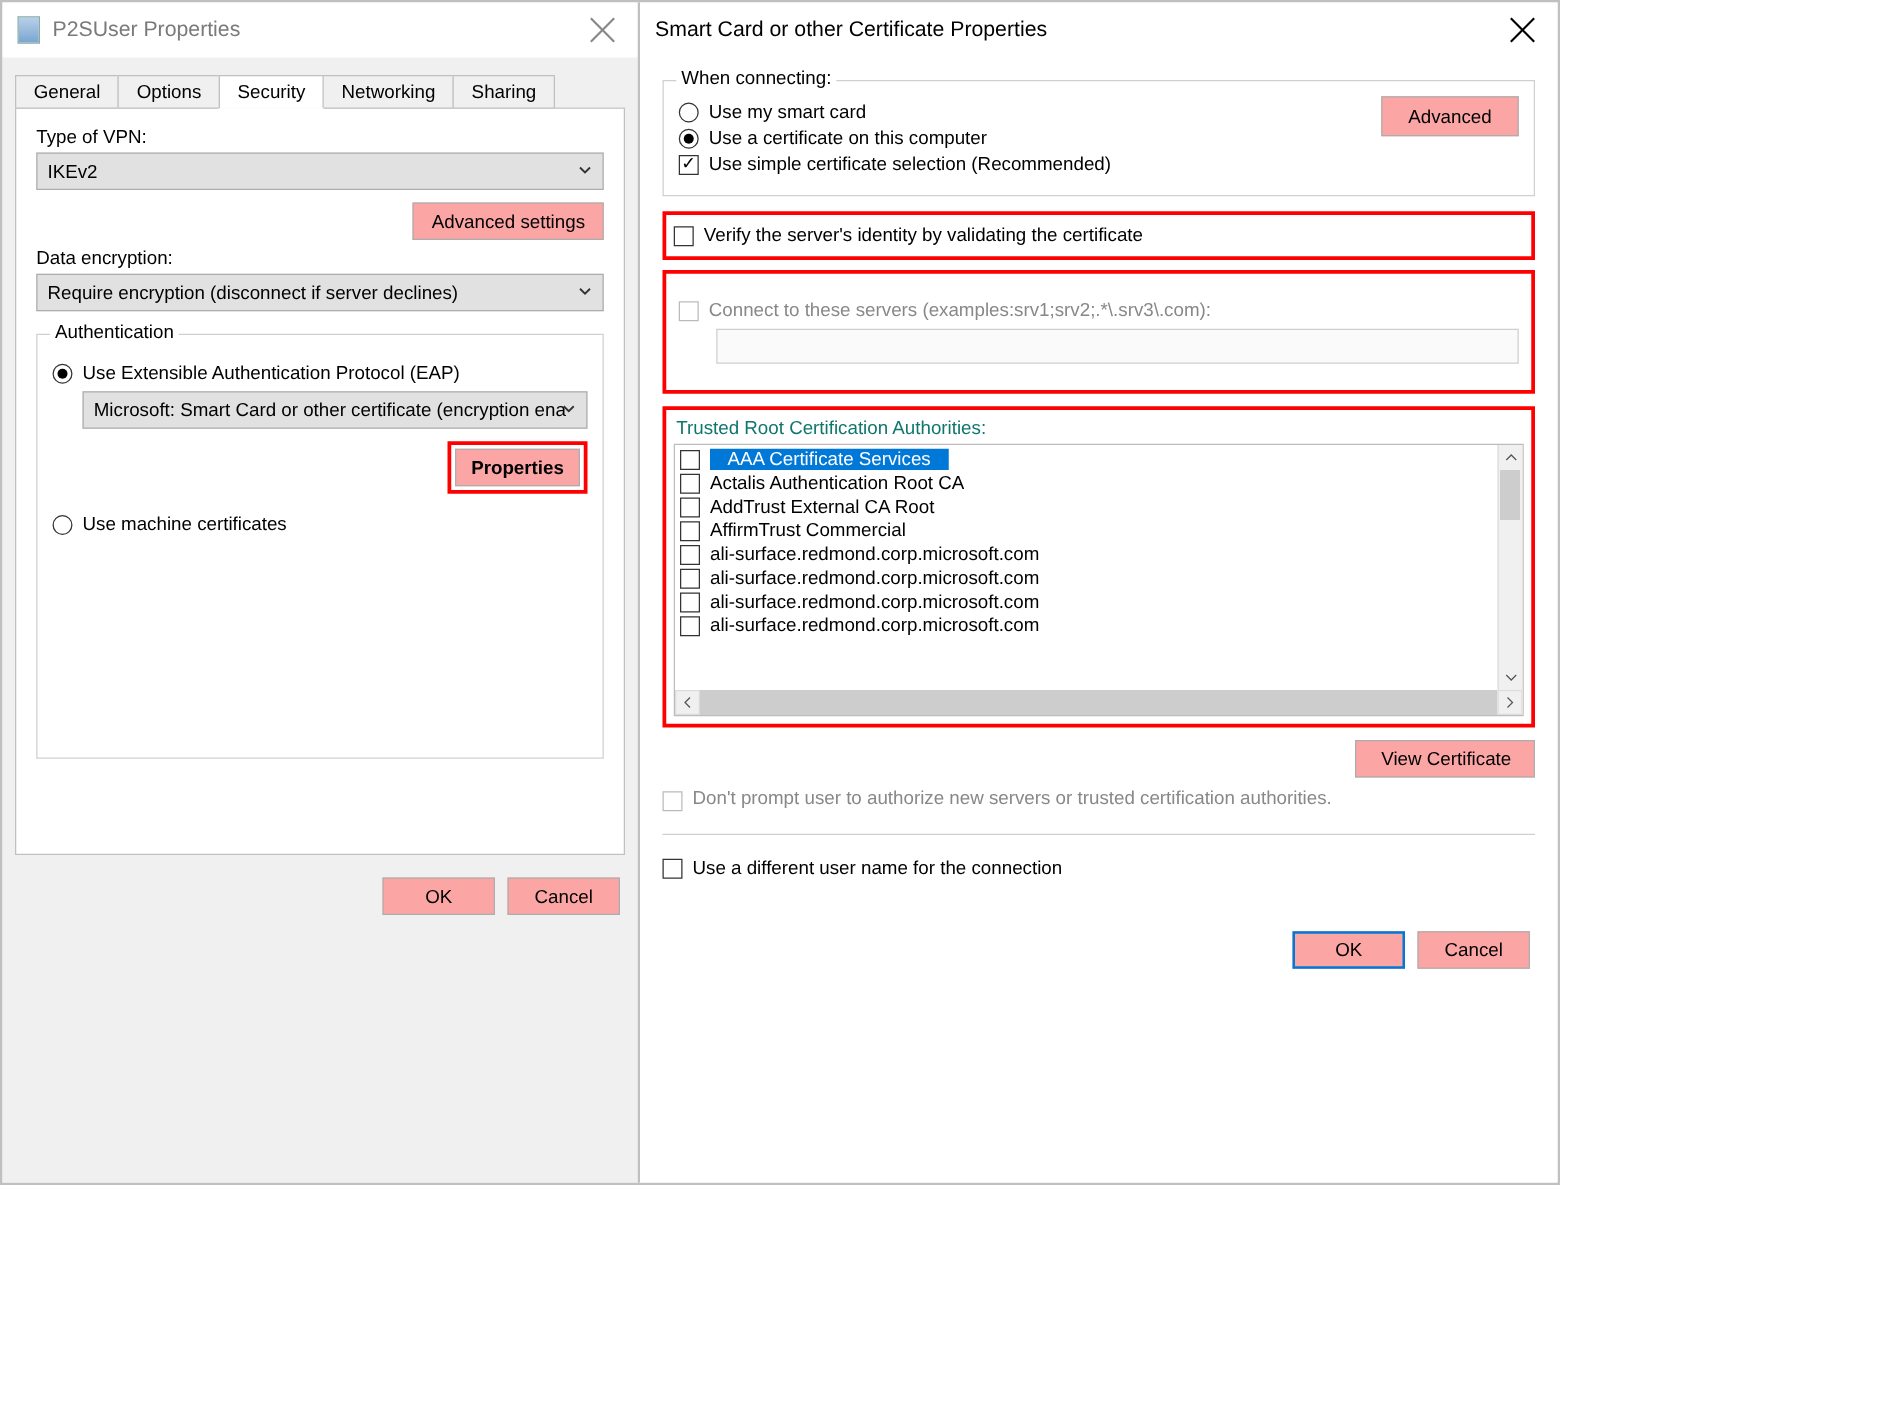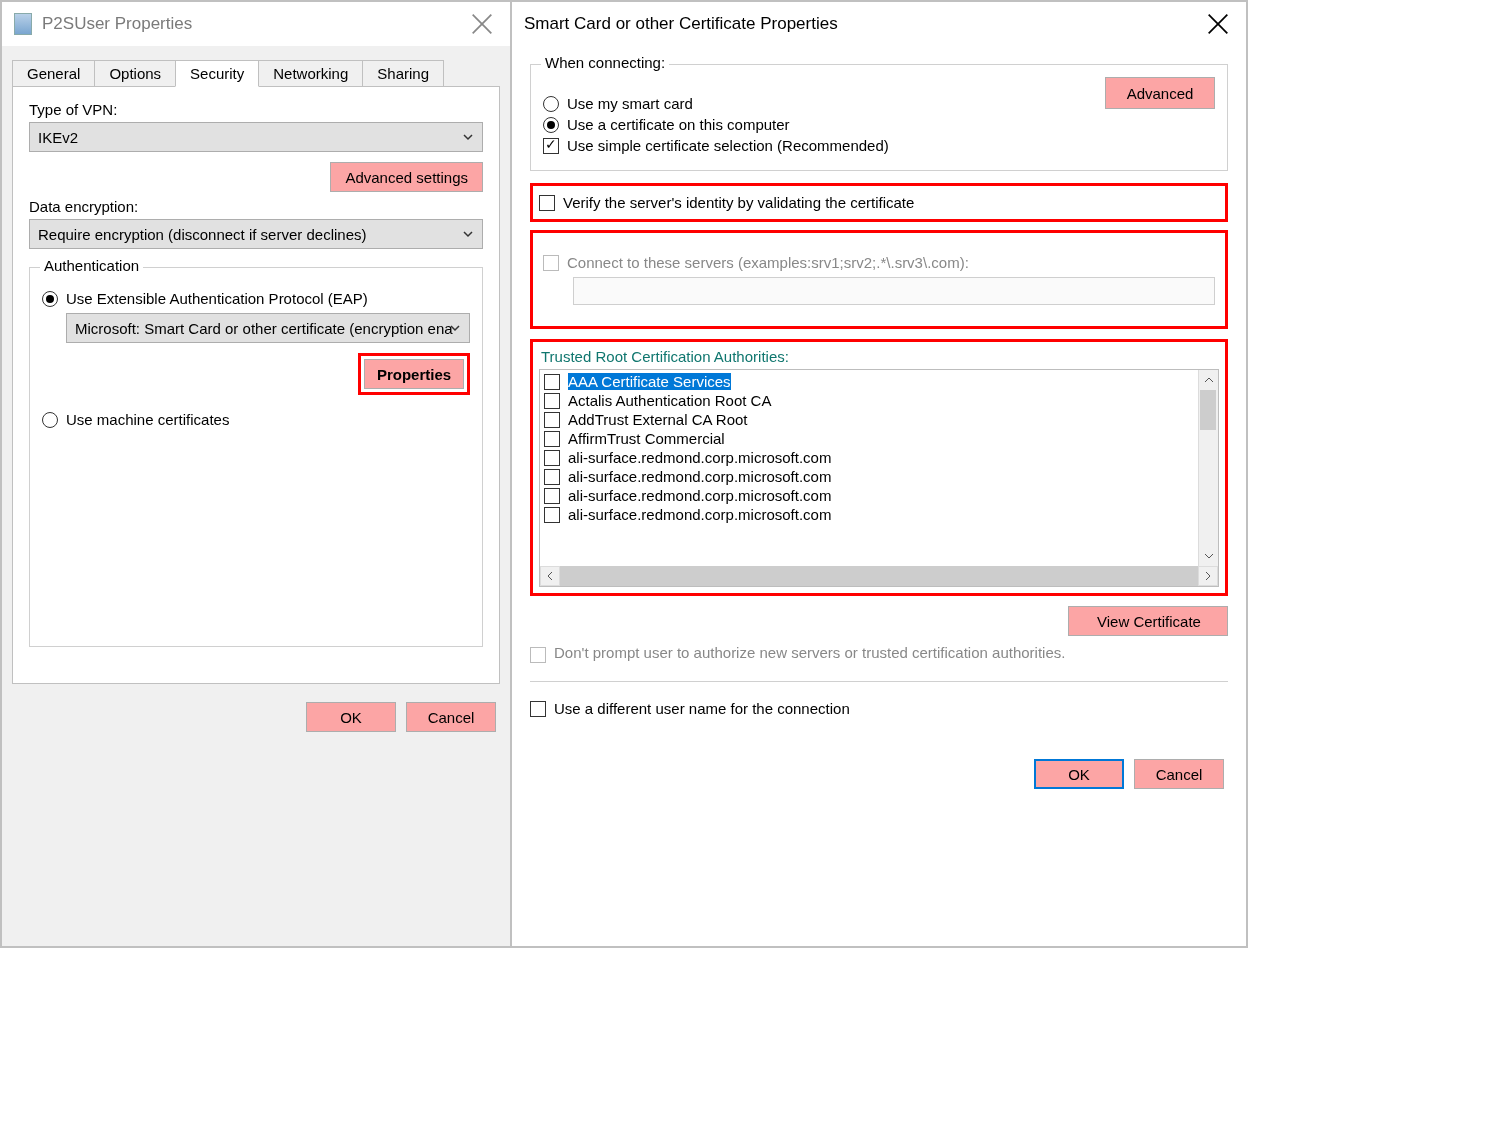--- a/index.html
+++ b/index.html
@@ -44,21 +44,21 @@
 .btn-row { display:flex; justify-content:flex-end; gap:10px; padding: 12px 4px 4px 4px; }
 .btn-row .btn { width: 90px; }
 
 .redbox { border: 3px solid #ff0000; }
 .inline-btn-highlight { display:inline-block; }
 
 .listbox { border: 1px solid #bdbdbd; background:#fff; height: 218px; position: relative; overflow: hidden; }
 .listbox .items { padding: 2px 4px; }
 .listbox .item { display:flex; align-items:center; padding: 1px 0; }
 .listbox .item .c { width:16px; height:16px; border:1px solid #333; margin-right:8px; flex-shrink:0; }
-.listbox .item.sel span.txt { background:#0078d7; color:#fff; padding: 0 0; }
+.listbox .item.sel span.txt { background:#0078d7; color:#fff; padding: 0 14px; }
 .vscroll { position:absolute; right:0; top:0; width:20px; height:calc(100% - 20px); background:#f0f0f0; border-left:1px solid #dcdcdc; }
 .vscroll .up, .vscroll .down { height:20px; display:flex; align-items:center; justify-content:center; cursor:pointer; }
 .vscroll .thumb { position:absolute; right:2px; top:20px; width:16px; height:40px; background:#cdcdcd; }
 .hscroll { position:absolute; left:0; bottom:0; right:0; height:20px; background:#fff; display:flex; }
 .hscroll .left, .hscroll .right { width:20px; display:flex; align-items:center; justify-content:center; cursor:pointer; background:#f0f0f0; border:1px solid #dcdcdc; }
 .hscroll .track { flex:1; background:#cdcdcd; margin:0; }
 
 .textbox { width: 100%; height: 28px; border: 1px solid #cfcfcf; background:#fafafa; }
 .mt6{margin-top:6px;} .mt16{margin-top:16px;}
 .arrow svg{width:12px;height:12px;}
@@ -99,21 +99,21 @@
           <div class="btn">Advanced settings</div>
         </div>
         <span class="label mt6">Data encryption:</span>
         <div class="select">
           <span>Require encryption (disconnect if server declines)</span>
           <span class="arrow"><svg viewBox="0 0 12 12">
                 <path d="M2 4 L6 8 L10 4" fill="none" stroke="#333" stroke-width="1.5"></path>
               </svg></span>
         </div>
 
-        <div class="groupbox" style="height:380px;">
+        <div class="groupbox" style="height:340px;">
           <span class="legend">Authentication</span>
           <div class="radio">
             <span class="r sel"></span>
             <span>Use Extensible Authentication Protocol (EAP)</span>
           </div>
           <div class="select mt6" style="margin-left:24px; width:calc(100% - 24px);">
             <span>Microsoft: Smart Card or other certificate (encryption ena</span>
             <span class="arrow"><svg viewBox="0 0 12 12">
                   <path d="M2 4 L6 8 L10 4" fill="none" stroke="#333" stroke-width="1.5"></path>
                 </svg></span>
@@ -143,21 +143,21 @@
         <svg viewBox="0 0 24 24">
             <line x1="4" y1="4" x2="20" y2="20" stroke="#000" stroke-width="1.5"></line>
             <line x1="20" y1="4" x2="4" y2="20" stroke="#000" stroke-width="1.5"></line>
           </svg>
       </div>
     </div>
     <div class="dlg-body" style="padding: 14px 18px;">
       <div class="groupbox" style="margin-top:4px; padding-top:12px;">
         <span class="legend" style="background:#fff;">When connecting:</span>
         <div style="display:flex; justify-content:space-between; align-items:flex-start;">
-          <div style="flex:1;margin-top:14px;">
+          <div style="flex:1;">
             <div class="radio">
               <span class="r"></span>
               <span>Use my smart card</span>
             </div>
             <div class="radio">
               <span class="r sel"></span>
               <span>Use a certificate on this computer</span>
             </div>
             <div class="check" style="margin-left:0px;">
               <span class="c sel"></span>
@@ -245,21 +245,21 @@
             <div class="right">
                 <svg width="10" height="10" viewBox="0 0 10 10">
                   <path d="M3 1 L7 5 L3 9" fill="none" stroke="#555"></path>
                 </svg>
               </div>
           </div>
         </div>
       </div>
 
       <div class="right-align" style="margin-top:10px;">
-        <div class="btn" style="width:160px;padding-left:16px;">View Certificate</div>
+        <div class="btn" style="width:144px;padding-left:16px;">View Certificate</div>
       </div>
 
       <div class="check disabled" style="margin-top:8px; align-items:flex-start;">
         <span class="c" style="margin-top:3px;"></span>
         <span style="max-width:520px;">Don't prompt user to authorize new servers or trusted certification authorities.</span>
       </div>
 
       <div style="border-top:1px solid #d0d0d0; margin-top:18px; padding-top:14px;">
         <div class="check">
           <span class="c"></span>

